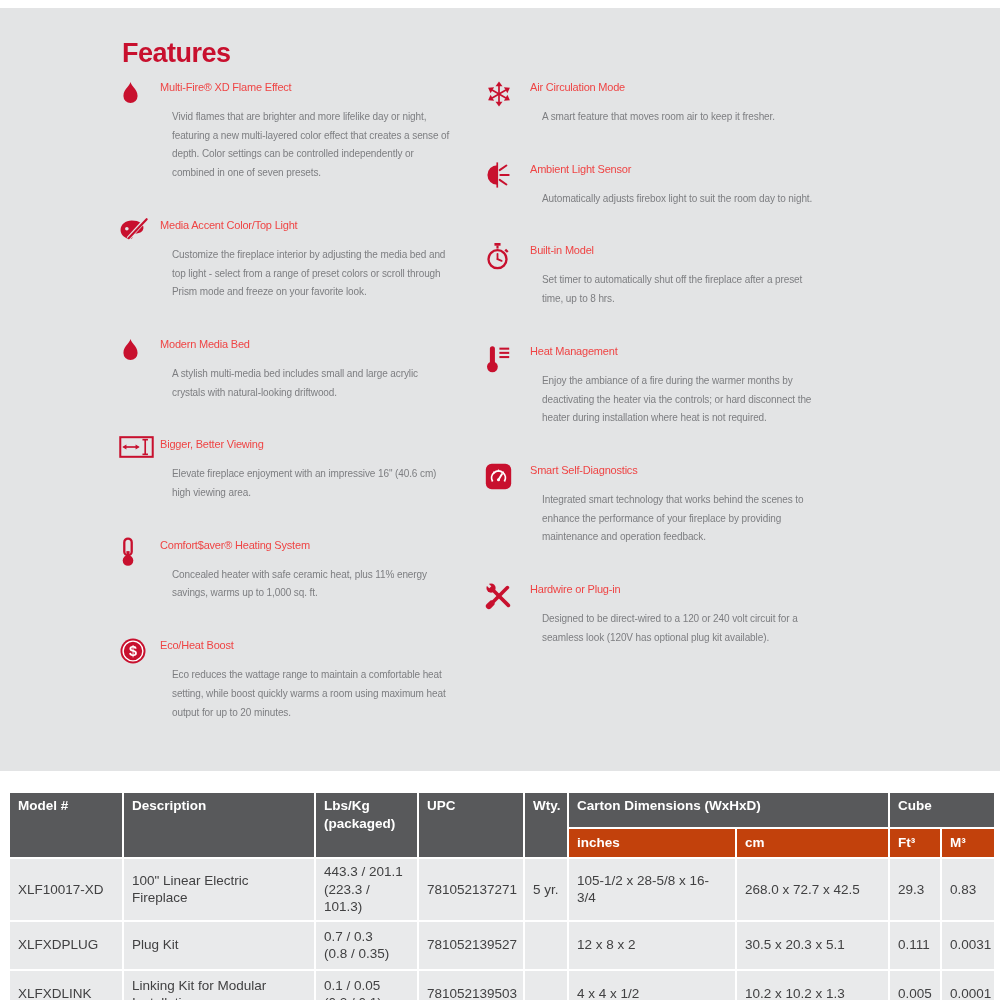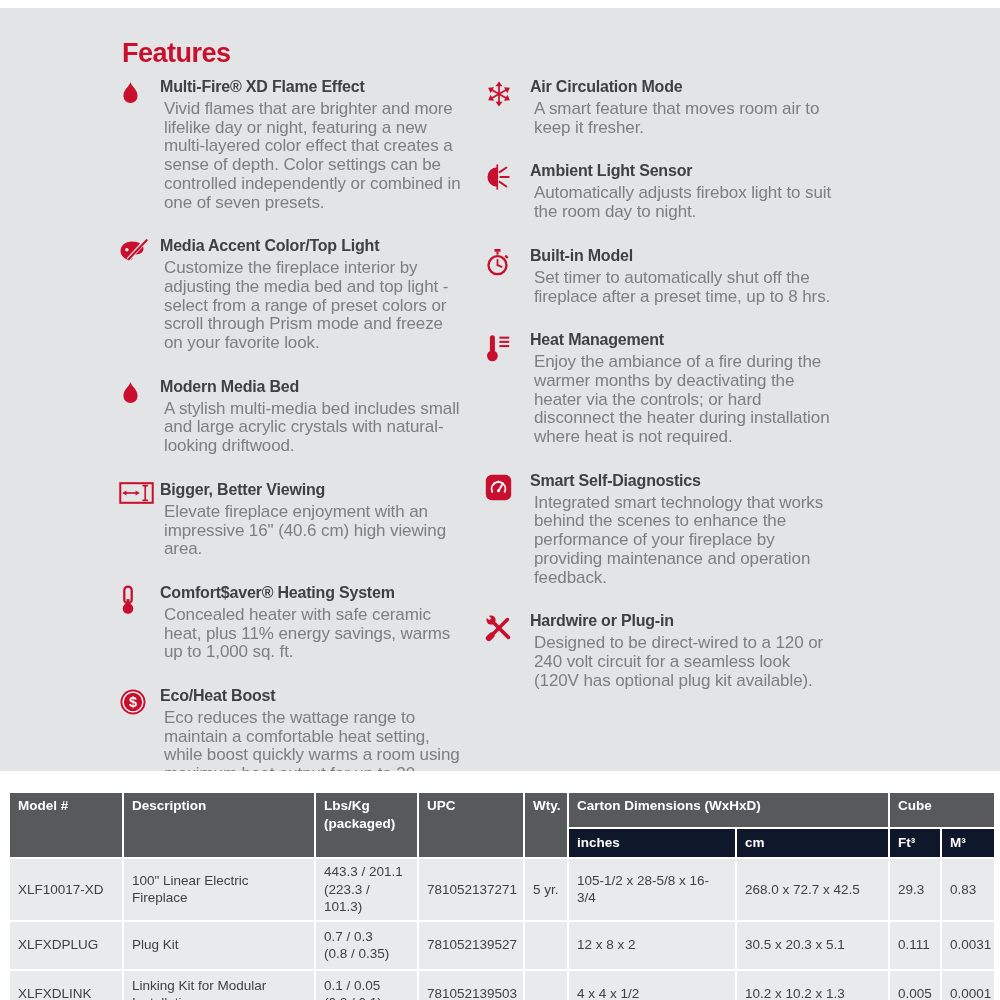--- a/index.html
+++ b/index.html
@@ -7,27 +7,27 @@
   .page{position:relative;width:1000px;height:1000px;background:#fff;overflow:hidden;}
   .gray-bg{position:absolute;left:0;top:8px;width:1000px;height:785px;background:#e3e4e5;}
   .page-title{position:absolute;left:122px;top:38px;font-size:27px;font-weight:bold;color:#c8102e;letter-spacing:-0.5px;margin:0;}
   .col{position:absolute;top:78px;}
   #features-left{left:119px;width:346px;}
   #features-right{left:484px;width:352px;}
   .feature{display:flex;margin-bottom:21px;}
   .f-icon{flex:0 0 41px;padding-top:1px;}
   #features-right .f-icon{flex-basis:46px;}
   .f-text{flex:1;}
-  .f-title{margin:0 0 2px 0;font-size:16px;color:#404040;font-weight:bold;letter-spacing:-0.2px;line-height:18px;}
-  .f-body{margin:4px;font-size:17px;line-height:18.7px;color:#7d7e81;letter-spacing:-0.1px;}
+  .f-title{margin:0 0 2px 0;font-size:11px;color:#ef4444;font-weight:normal;letter-spacing:-0.2px;line-height:18px;}
+  .f-body{margin:12px;font-size:10px;line-height:18.7px;color:#7d7e81;letter-spacing:-0.1px;}
   .table-section{position:absolute;left:0;top:771px;width:1000px;height:207px;background:#fff;}
   table.spec{border-collapse:separate;border-spacing:2px;margin:20px 0 0 8px;table-layout:fixed;width:988px;}
   table.spec th,table.spec td{font-size:13.5px;padding:4px 8px;text-align:left;overflow:hidden;}
   table.spec th{background:#58595b;color:#fff;font-weight:bold;vertical-align:top;line-height:1.32;}
-  table.spec th.md{background:#0f172a;height:20px;vertical-align:middle;margin-top:32px;}
+  table.spec th.md{background:#c2410c;height:20px;vertical-align:middle;margin-top:32px;}
   table.spec tr.hrow1 th{height:26px;}
   table.spec td{background:#e9eaeb;color:#414142;vertical-align:middle;white-space:pre-line;line-height:1.3;}
   table.spec tbody tr{height:47px;}
   .pre{white-space:pre-line;}
 </style>
 </head>
 <body>
 
 <div class="page">
   <div class="gray-bg"></div>

